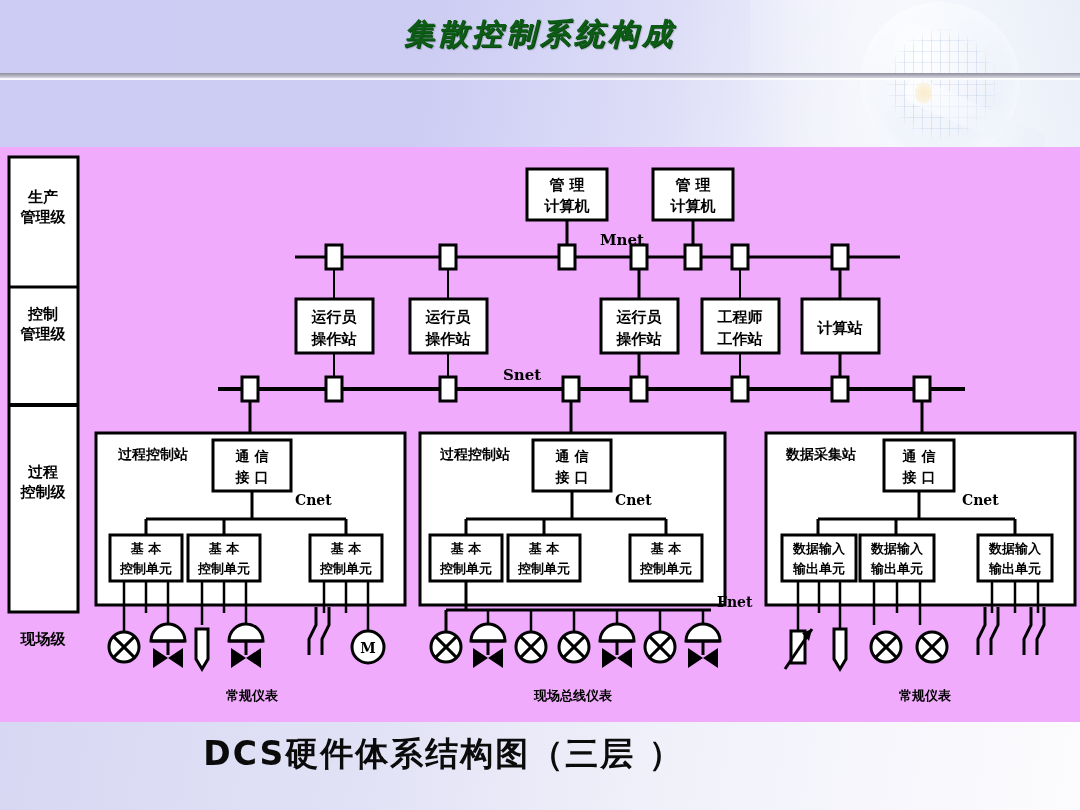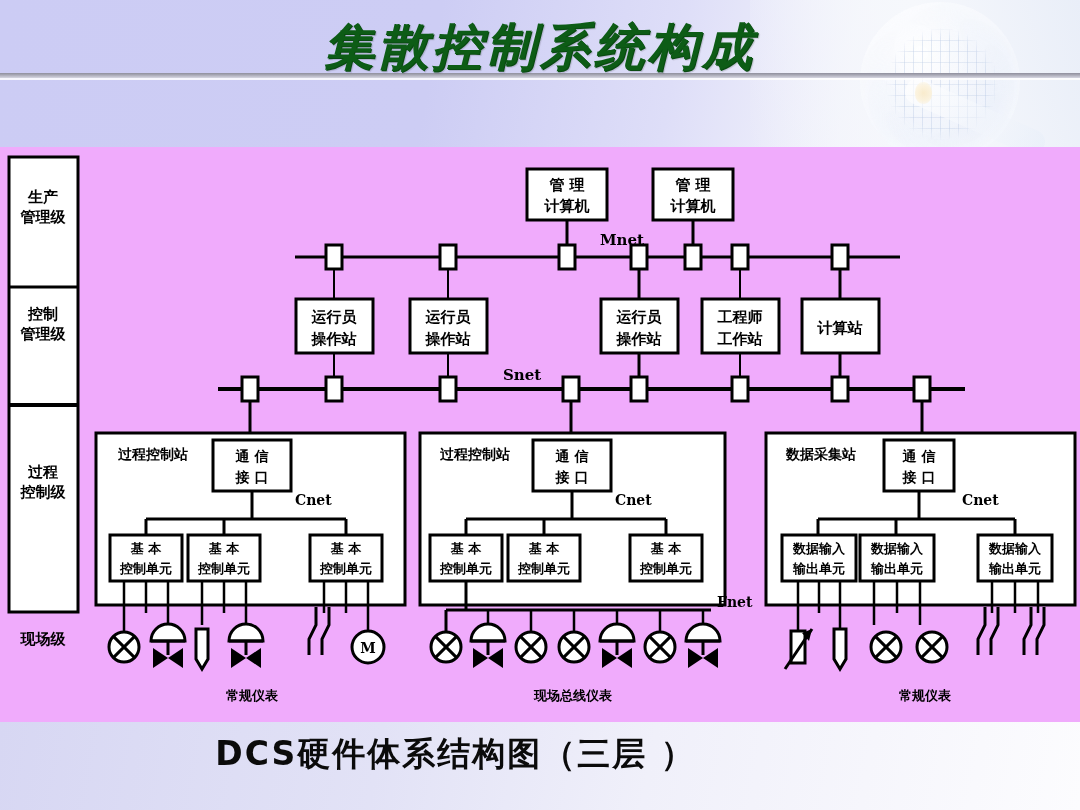--- a/index.html
+++ b/index.html
@@ -46,33 +46,33 @@
   }
   .rule{
     position:absolute;left:0;top:73px;width:1080px;height:5px;
     background:linear-gradient(180deg,#8f8f9d 0%,#a9a9b6 40%,#d7d7e2 100%);
   }
   .rule-hi{position:absolute;left:0;top:78px;width:1080px;height:2px;background:rgba(255,255,255,.85);}
 
   .title{
     position:absolute;left:0;top:14px;width:1080px;text-align:center;
     font-family:"DejaVu Serif","Liberation Serif",serif;
-    font-size:50px;font-weight:bold;color:#0d5c16;
+    font-size:30px;font-weight:bold;color:#0d5c16;
     letter-spacing:4px;font-style:italic;
     text-shadow:1px 1px 0 #0a4a12, 2px 2px 1px rgba(0,0,0,.15);
     white-space:nowrap;
   }
 
   
   .ftr{
     position:absolute;left:0;top:722px;width:1080px;height:88px;
     background:linear-gradient(100deg,#d7d7f3 0%,#e2e2f6 35%,#f0f0fa 60%,#fcfcfe 100%);
   }
   .caption{
-    position:absolute;left:12px;top:732px;width:887px;text-align:center;
+    position:absolute;left:0;top:732px;width:887px;text-align:center;
     font-family:"DejaVu Serif","Liberation Serif",serif;
     font-size:33px;font-weight:bold;color:#0b0b0b;letter-spacing:2px;white-space:nowrap;
   }
 
   
   .canvas{position:absolute;left:0;top:147px;width:1080px;height:575px;background:#f0abfc;}
   .canvas svg{display:block;}
 
   .cjk{font-family:"DejaVu Sans","Liberation Sans",sans-serif;font-weight:bold;}
 </style>

